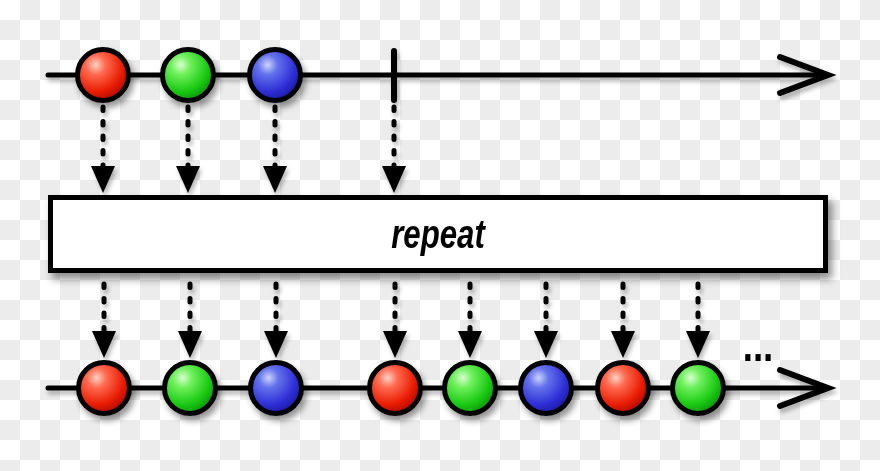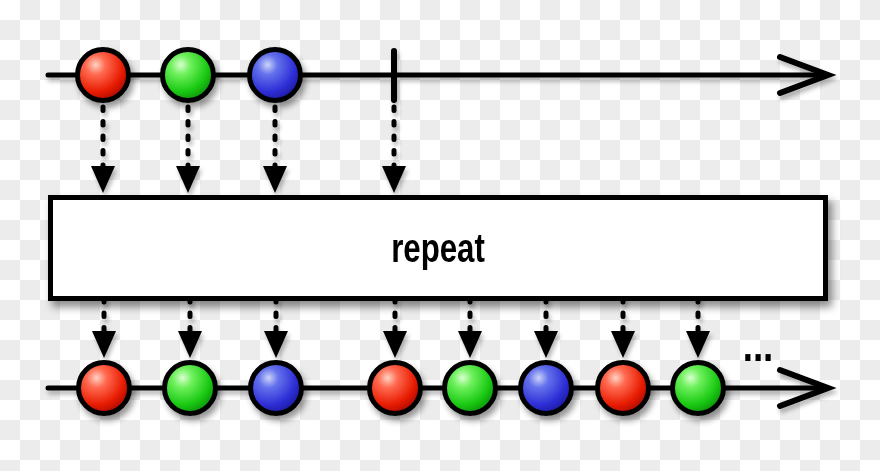--- a/index.html
+++ b/index.html
@@ -13,24 +13,24 @@
     position:absolute;left:0;top:0;
     filter:drop-shadow(2px 4px 2px rgba(0,0,0,0.28));
   }
   #marble-layer{position:absolute;left:0;top:0;width:100%;height:100%;}
   .marble{
     position:absolute;width:46px;height:46px;
     border:5px solid #000;border-radius:50%;
     box-shadow:3px 5px 6px rgba(0,0,0,0.42);
   }
   .op-box{
-    position:absolute;left:48px;top:195px;width:780px;height:106px;
+    position:absolute;left:48px;top:195px;width:780px;height:78px;
     box-sizing:border-box;background:#ffffff;border:5px solid #000;
     box-shadow:4px 6px 8px rgba(0,0,0,0.45);
-    display:flex;align-items:center;justify-content:center;
+    display:flex;align-items:center;justify-content:center;font-style:italic;
   }
   .op-label{
     font-size:40px;font-weight:bold;color:#000;line-height:1;
     transform:scaleX(0.78);
   }
   .ellipsis{
     position:absolute;left:724px;top:322px;width:68px;
     text-align:center;font-size:46px;font-weight:bold;line-height:1;color:#000;
     transform:scaleX(0.8);
   }

